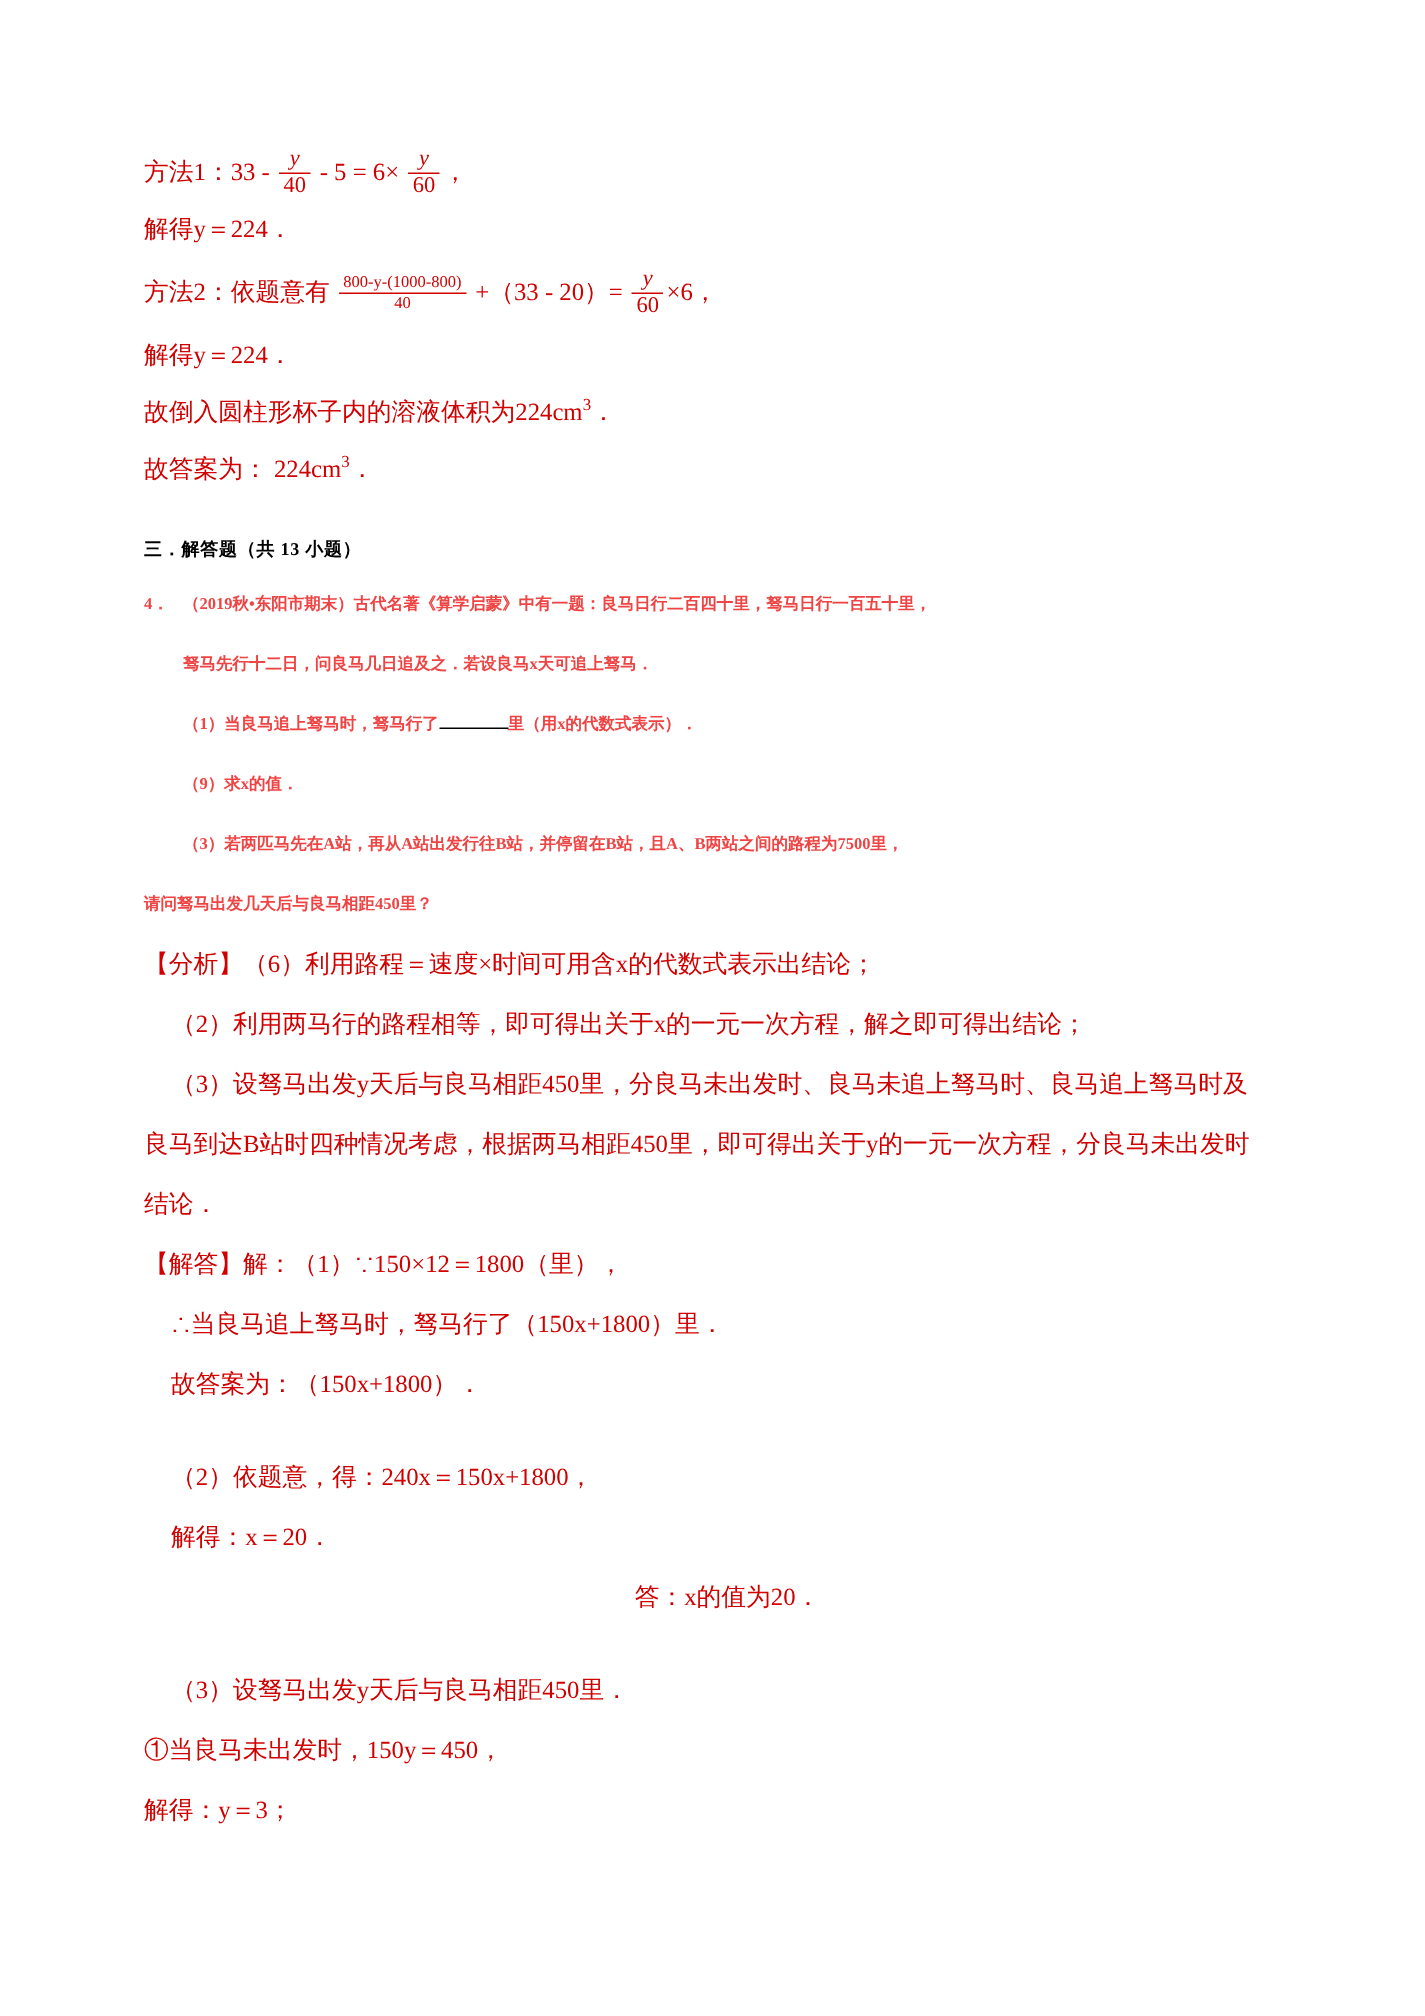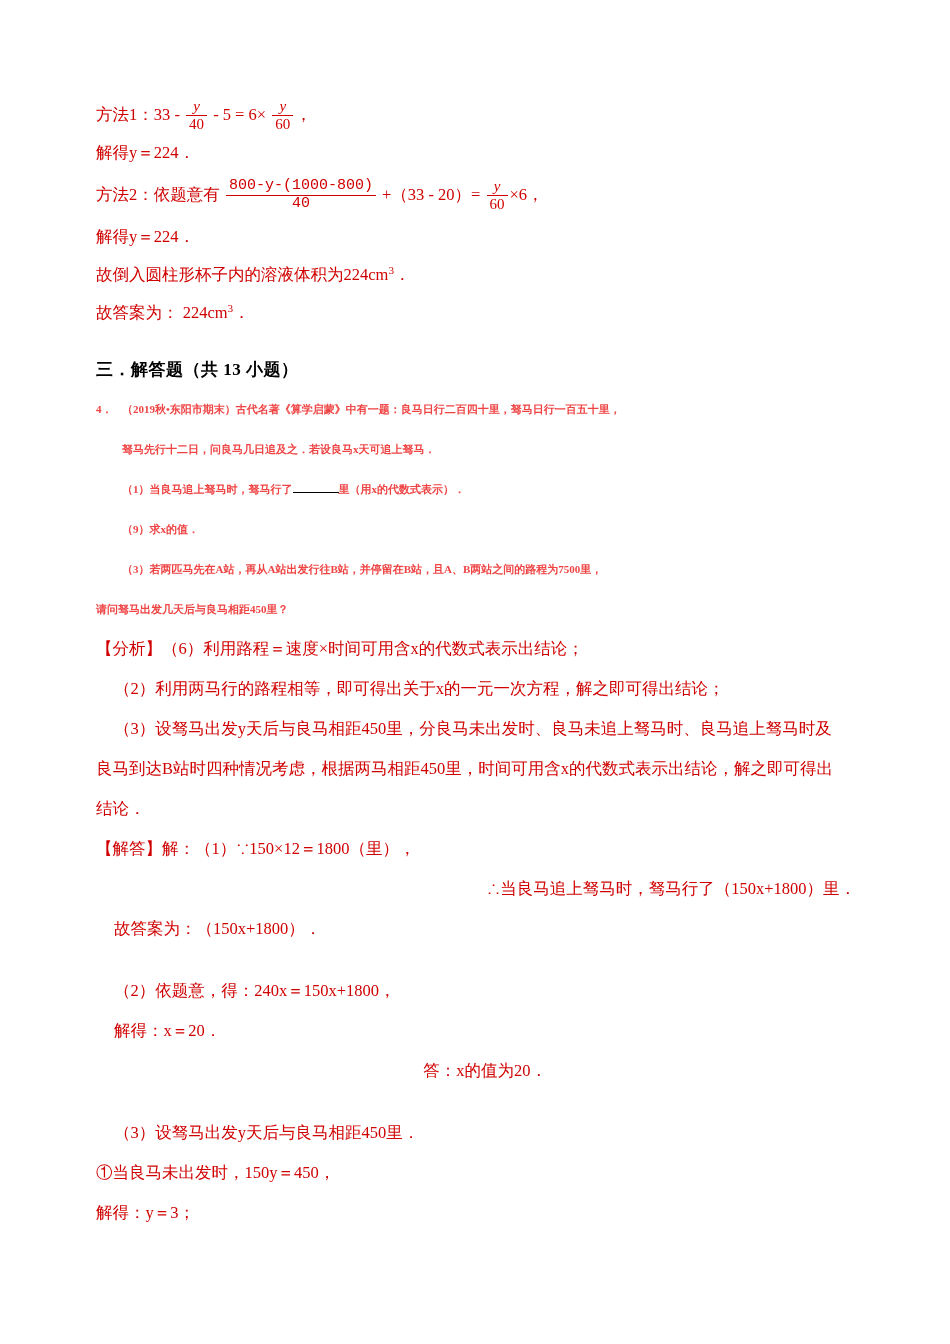--- a/index.html
+++ b/index.html
@@ -47,24 +47,24 @@
   }
   .frac .num {
     display: block;
     padding: 0 3px;
     border-bottom: 1.2px solid #d00000;
   }
   .frac .den {
     display: block;
     padding: 0 3px;
   }
-  .frac.big { font-size: 15px; font-family: Liberation Mono, monospace; }
+  .frac.big { font-size: 11px; }
   sup { font-size: 0.68em; vertical-align: super; line-height: 0; }
   .section-head {
-    font-size: 17px;
+    font-size: 12px;
     font-weight: bold;
     color: #000000;
     margin-top: 26px;
     margin-bottom: 6px;
     letter-spacing: 0.5px;
   }
   .q-block { margin-top: 8px; }
   .q-line {
     font-size: 11px;
     line-height: 40px;
@@ -159,30 +159,30 @@
     <div class="ans-line">
       <span>【分析】</span><span>（6）利用路程＝速度×时间可用含x的代数式表示出结论；</span>
     </div>
     <div class="ans-line" style="padding-left:18px;">
       <span>（2）利用两马行的路程相等，即可得出关于x的一元一次方程，解之即可得出结论；</span>
     </div>
     <div class="ans-line" style="padding-left:18px;">
       <span>（3）设驽马出发y天后与良马相距450里，分良马未出发时、良马未追上驽马时、良马追上驽马时及</span>
     </div>
     <div class="ans-line">
-      <span>良马到达B站时四种情况考虑，根据两马相距450里，时间可用含x的代数式表示出结论，解之即可得出</span>
+      <span>良马到达B站时四种情况考虑，根据两马相距450里，即可得出关于y的一元一次方程，分良马未出发时</span>
     </div>
     <div class="ans-line">
       <span>结论．</span>
     </div>
 
     <div class="ans-line">
       <span>【解答】</span><span>解：（1）∵150×12＝1800（里），</span>
     </div>
-    <div class="ans-line" style="padding-left:18px;text-align:right;">
+    <div class="ans-line" style="padding-left:18px;">
       <span>∴当良马追上驽马时，驽马行了（150x+1800）里．</span>
     </div>
     <div class="ans-line" style="padding-left:18px;">
       <span>故答案为：（150x+1800）．</span>
     </div>
 
     <div class="spacer"></div>
 
     <div class="ans-line" style="padding-left:18px;">
       <span>（2）依题意，得：240x＝150x+1800，</span>

